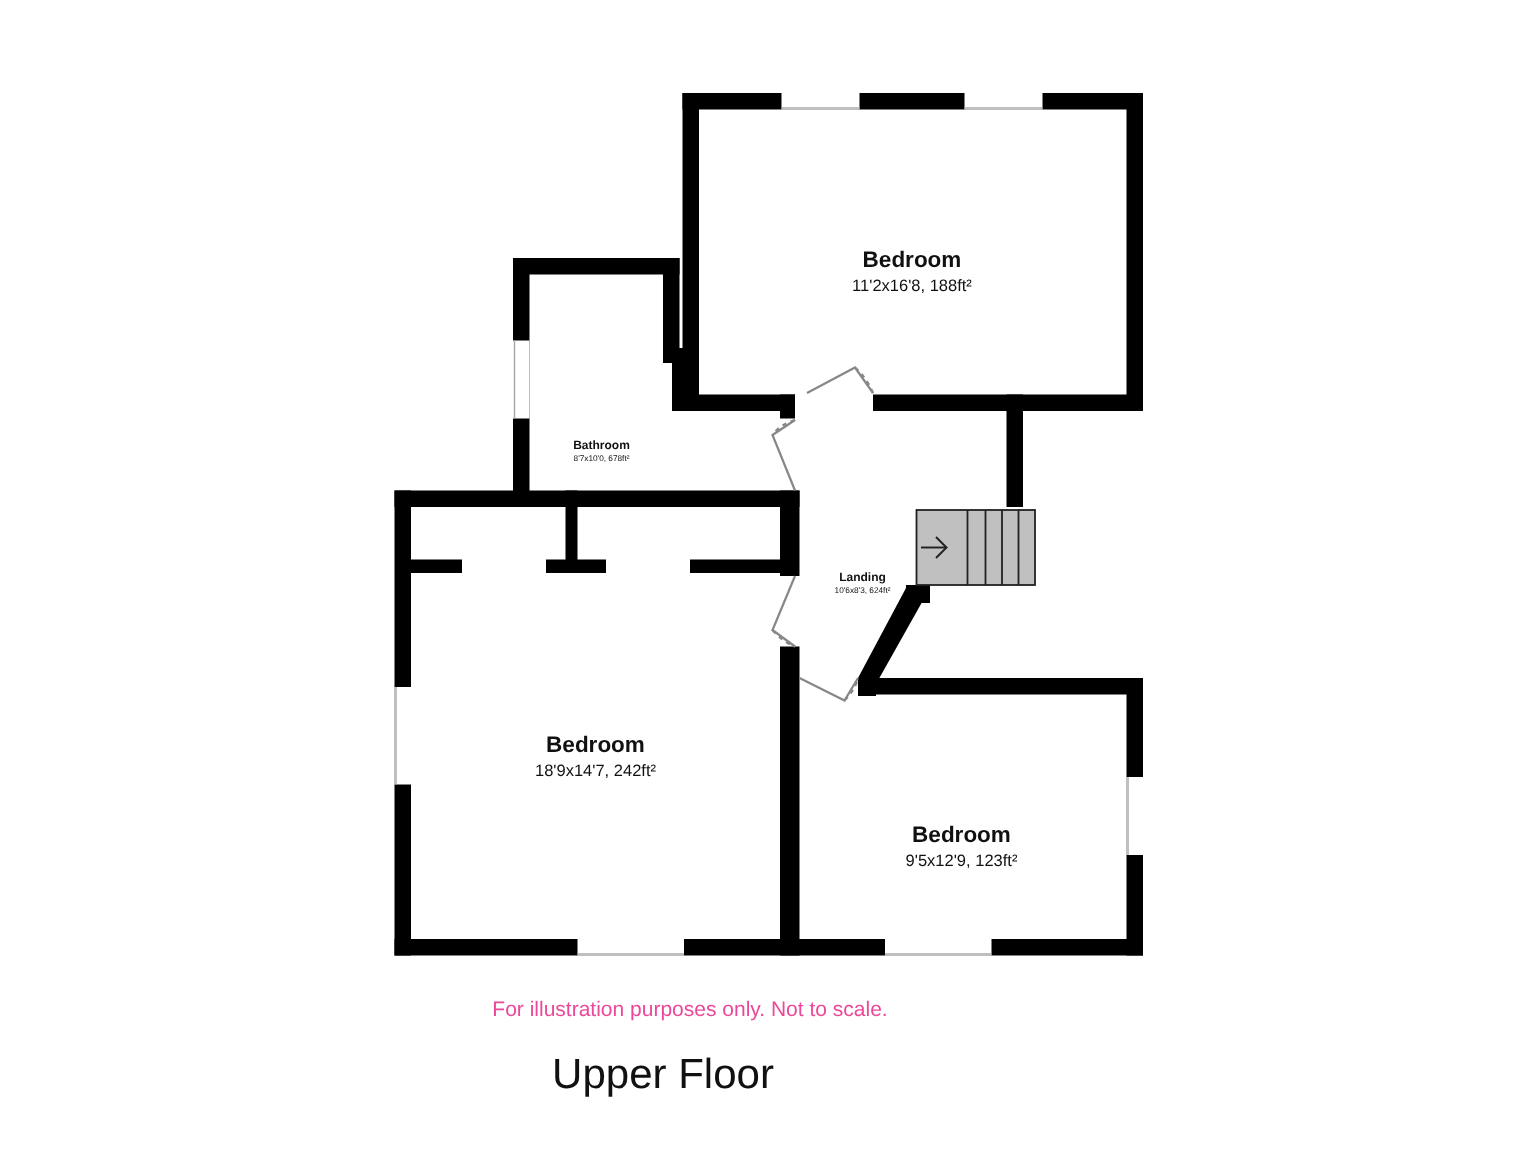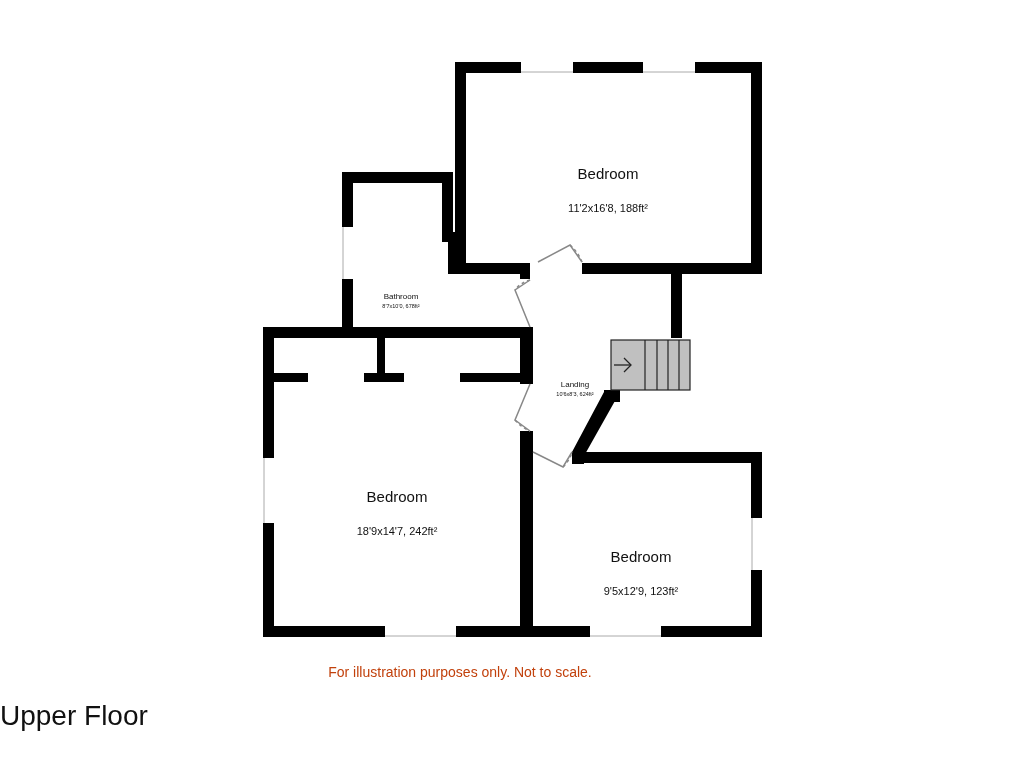--- a/index.html
+++ b/index.html
@@ -1,26 +1,26 @@
 <!DOCTYPE html>
 <html><head>
   <meta charset="utf-8">
   <style>
     html, body { margin: 0; padding: 0; background: #ffffff; }
     body { width: 1024px; height: 768px; position: relative; overflow: hidden; font-family: "Liberation Sans", sans-serif; }
     #plan { position: absolute; left: 0; top: 0; width: 1024px; height: 768px; }
     .room-label { position: absolute; transform: translateX(-50%); text-align: center; color: #111; white-space: nowrap; }
-    .room-name { font-weight: normal; display: block; }
+    .room-name { font-weight: bold; display: block; }
     .room-dims { display: block; }
     .lg .room-name { font-size: 15px; }
-    .lg .room-dims { font-size: 11px; margin-top: 20px; }
+    .lg .room-dims { font-size: 11px; margin-top: 3px; }
     .sm .room-name { font-size: 8px; }
     .sm .room-dims { font-size: 5.5px; margin-top: 2px; }
-    #disclaimer { position: absolute; left: 0; width: 920px; top: 664px; text-align: center; font-size: 14px; color: #c2410c; }
-    #floor-title { position: absolute; left: 0; width: 884px; top: 700px; font-size: 28px; color: #111; }
+    #disclaimer { position: absolute; left: 0; width: 920px; top: 664px; text-align: center; font-size: 14px; color: #ec4899; }
+    #floor-title { position: absolute; left: 0; width: 884px; top: 700px; text-align: center; font-size: 28px; color: #111; }
   </style>
 </head>
 <body>
 
 <svg id="plan" viewBox="0 0 1024 768" xmlns="http://www.w3.org/2000/svg">
   <g id="walls">
       <rect x="455" y="62" width="307" height="11" fill="#000000"></rect>
       <rect x="455" y="62" width="11" height="212" fill="#000000"></rect>
       <rect x="751" y="62" width="11" height="212" fill="#000000"></rect>
       <rect x="455" y="263" width="75" height="11" fill="#000000"></rect>

